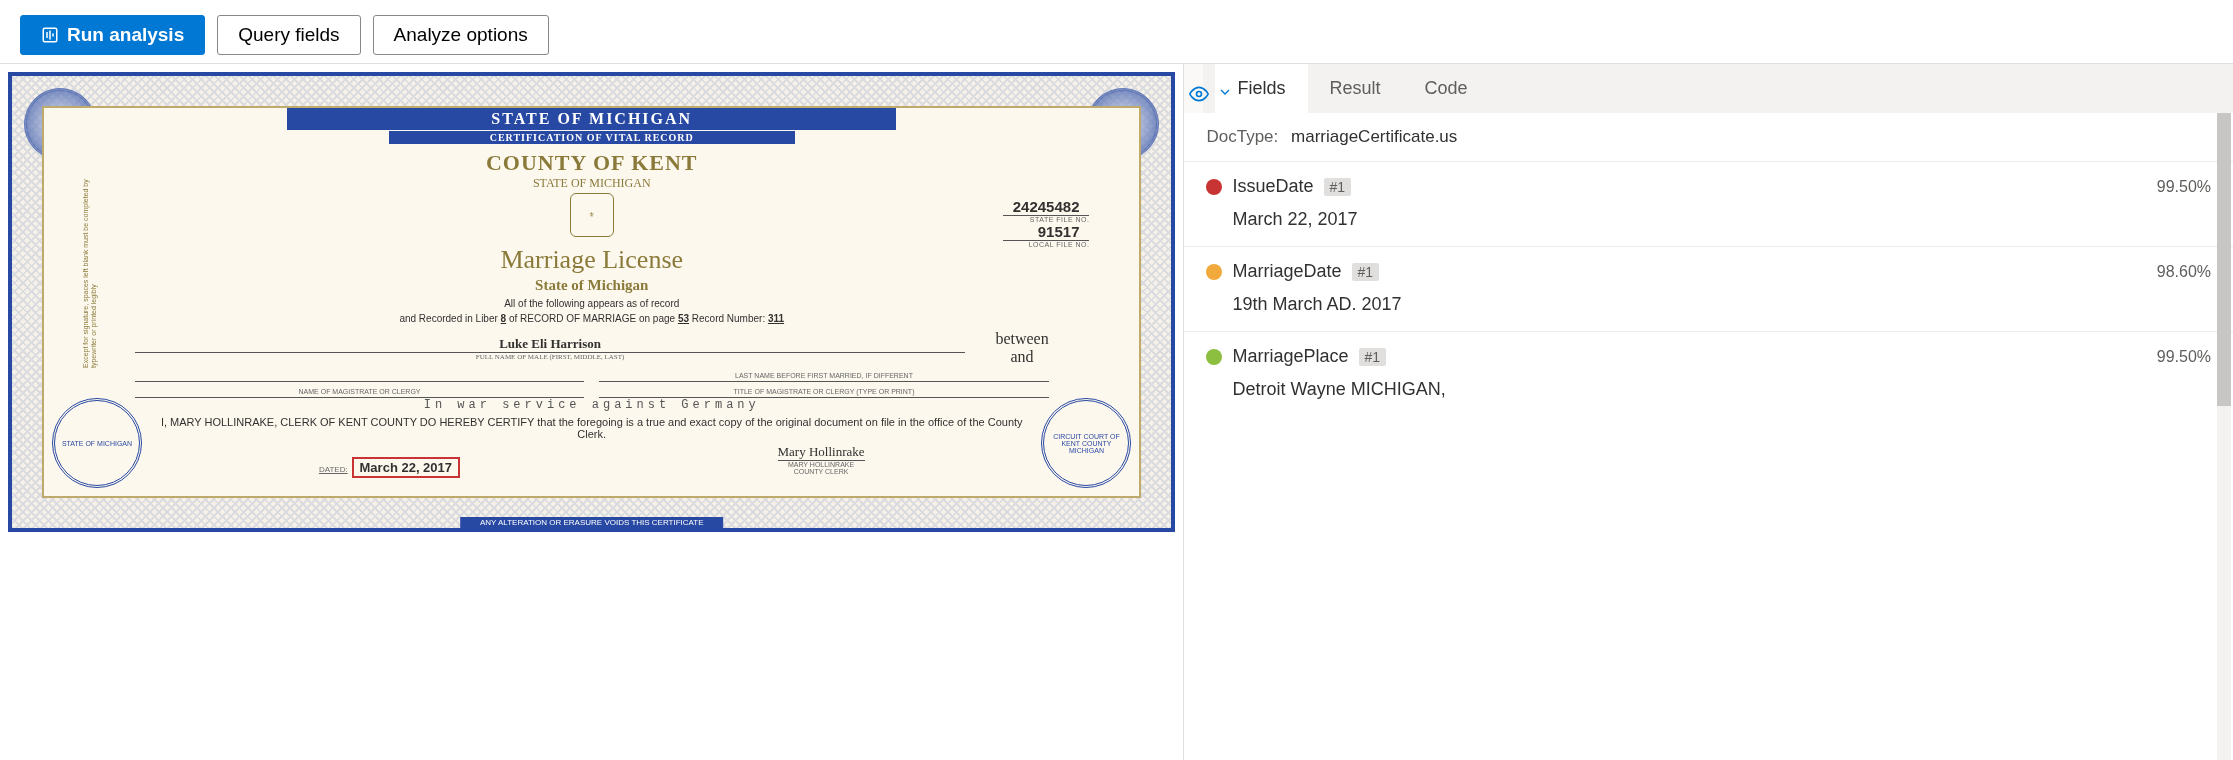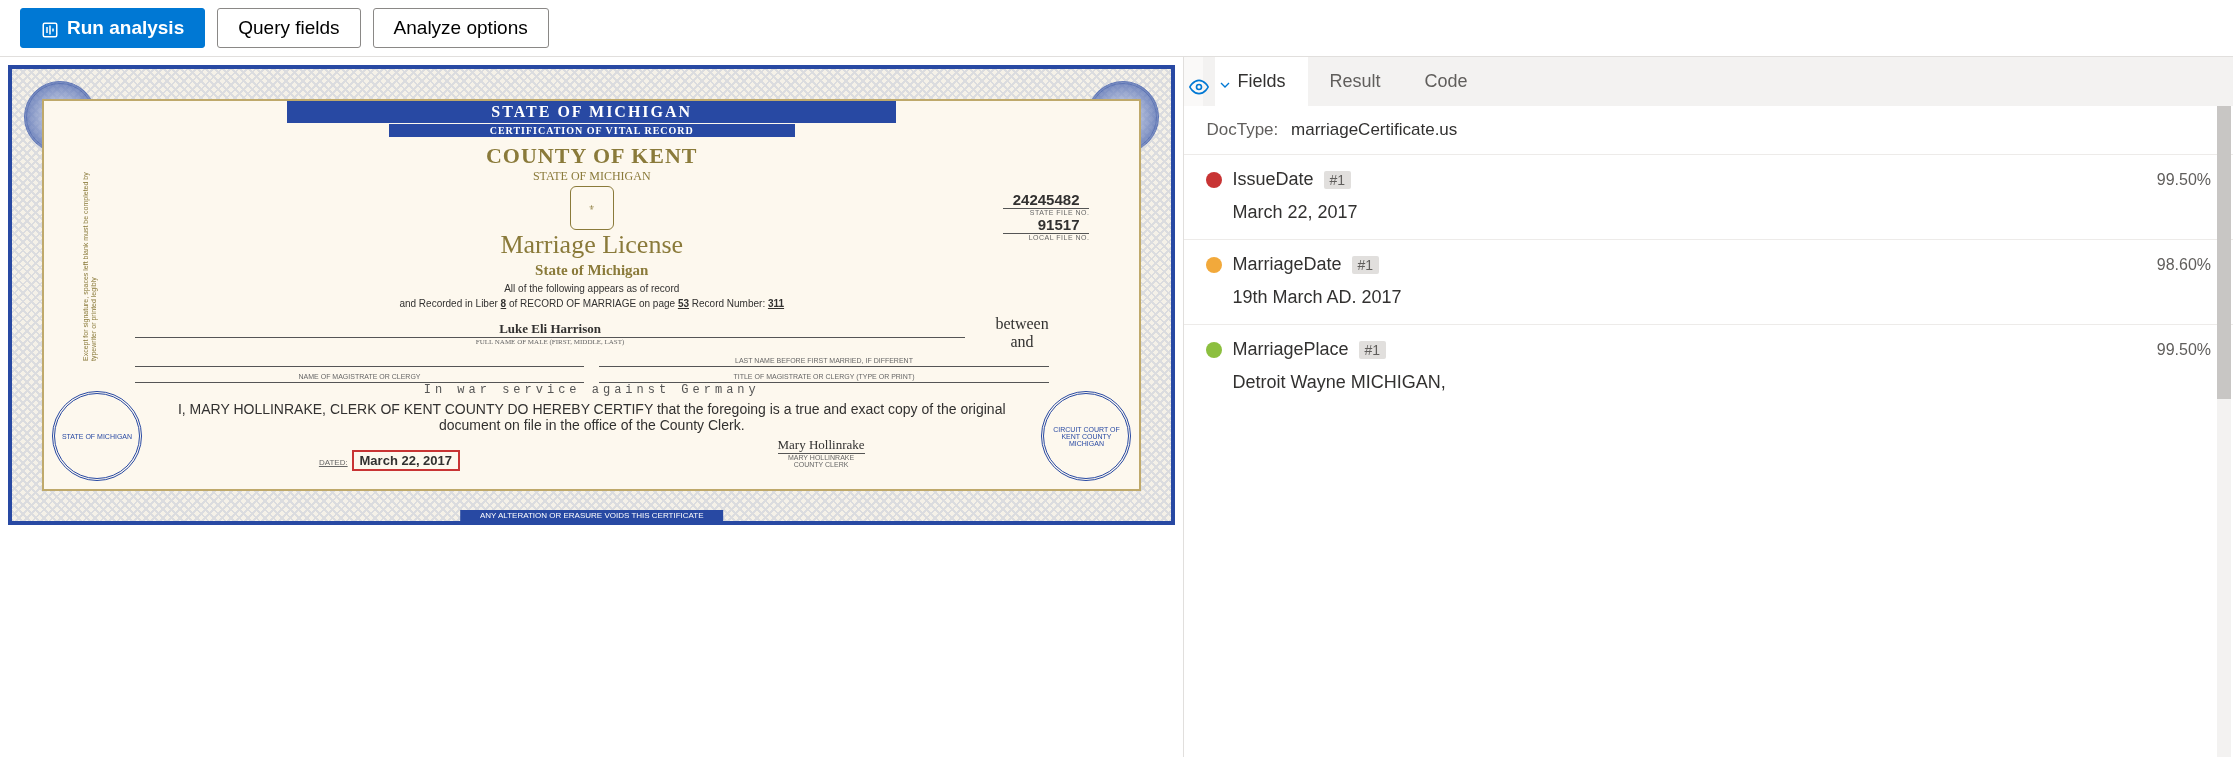--- a/index.html
+++ b/index.html
@@ -1,18 +1,18 @@
 <!DOCTYPE html>
 <html><head>
 <meta charset="utf-8">
 <style>
 * { box-sizing: border-box; margin: 0; padding: 0; }
 body { font-family: "Segoe UI", -apple-system, sans-serif; font-size: 14px; color: #323130; background: #fff; }
 .toolbar { padding: 8px 20px; display: flex; gap: 12px; align-items: center; border-bottom: 1px solid #e1dfdd; }
-.btn { border: 1px solid #8a8886; background: #fff; padding: 8px 20px; font-size: 19px; border-radius: 3px; cursor: pointer; display: inline-flex; align-items: flex-end; gap: 8px; }
+.btn { border: 1px solid #8a8886; background: #fff; padding: 8px 20px; font-size: 19px; border-radius: 3px; cursor: pointer; display: inline-flex; align-items: center; gap: 8px; margin-top: 7px; }
 .btn-primary { background: #0078d4; color: #fff; border-color: #0078d4; font-weight: 600; }
 .icon-run { display: inline-block; width: 18px; height: 18px; }
 .icon-run svg { width: 100%; height: 100%; }
 
 .main { display: flex; height: calc(100vh - 60px); }
 .left { flex: 0 0 53%; position: relative; padding: 8px; }
 .cert { width: 100%; height: 460px; border: 4px solid #2849a3; background: #f5f1e8; position: relative; overflow: hidden; }
 .cert-border { position: absolute; inset: 0; background:
   repeating-linear-gradient(45deg, #2849a3 0 2px, transparent 2px 6px),
   repeating-linear-gradient(-45deg, #2849a3 0 2px, transparent 2px 6px);
@@ -23,39 +23,39 @@
 .dec-corner.tr { top: 12px; right: 12px; }
 .seal { position: absolute; width: 90px; height: 90px; border-radius: 50%; border: 3px double #2849a3; display: flex; align-items: center; justify-content: center; font-size: 7px; color: #2849a3; text-align: center; }
 .seal.left-seal { bottom: 40px; left: 40px; }
 .seal.right-seal { bottom: 40px; right: 40px; }
 .side-text { position: absolute; left: 38px; top: 60px; font-size: 7px; color: #8a7a3a; writing-mode: vertical-rl; transform: rotate(180deg); line-height: 1.2; max-height: 200px; }
 
 .banner { background: #2849a3; color: #fff; font-family: "Times New Roman", serif; font-weight: bold; font-size: 16px; letter-spacing: 2px; padding: 2px 40px; margin-top: -8px; width: 60%; text-align: center; }
 .banner2 { background: #2849a3; color: #fff; font-family: "Times New Roman", serif; font-weight: bold; font-size: 10px; letter-spacing: 1px; padding: 1px 20px; margin-top: 1px; width: 40%; text-align: center; }
 .county { font-family: "Times New Roman", serif; font-weight: bold; font-size: 22px; color: #8a7a3a; letter-spacing: 1px; margin-top: 6px; }
 .state-sm { font-family: "Times New Roman", serif; font-size: 12px; color: #8a7a3a; }
-.ml { font-family: "Old English Text MT", "Times New Roman", serif; font-size: 26px; color: #8a7a3a; margin-top: 0; }
+.ml { font-family: "Old English Text MT", "Times New Roman", serif; font-size: 26px; color: #8a7a3a; margin-top: 8px; }
 .state-m { font-family: "Times New Roman", serif; font-size: 15px; font-weight: bold; color: #8a7a3a; margin-top: 2px; }
 .rec { font-size: 10px; margin-top: 4px; }
 .rec b { text-decoration: underline; }
 .filebox { position: absolute; right: 50px; top: 90px; text-align: right; font-size: 9px; }
 .filebox .num { border-bottom: 1px solid #555; font-weight: bold; font-size: 15px; padding: 0 10px; }
 .filebox .lbl { font-size: 7px; color: #666; letter-spacing: .5px; }
 
 .names { display: flex; gap: 30px; align-items: center; margin-top: 6px; width: 90%; font-family: "Times New Roman", serif; }
 .name-col { flex: 1; text-align: center; }
 .name-val { border-bottom: 1px solid #555; font-weight: bold; font-size: 13px; }
 .name-lbl { font-size: 7px; color: #666; }
 .between { font-size: 16px; text-align: center; }
 
 .mag-row { display: flex; gap: 15px; width: 90%; margin-top: 6px; font-size: 10px; }
 .mag-col { flex: 1; text-align: center; }
 .mag-line { border-bottom: 1px solid #555; font-size: 7px; color: #666; min-height: 10px; }
 .svc { font-family: "Courier New", monospace; font-size: 12px; letter-spacing: 4px; color: #555; }
-.certify { font-size: 14px; width: 85%; text-align: center; margin-top: 4px; }
+.certify { font-size: 11px; width: 85%; text-align: center; margin-top: 4px; }
 .sig-row { display: flex; justify-content: space-around; width: 85%; margin-top: 4px; align-items: flex-end; }
 .dated-lbl { font-size: 8px; color: #666; text-decoration: underline; }
 .date-box { border: 2px solid #c83434; padding: 1px 6px; font-size: 13px; font-weight: bold; }
 .sig-col { text-align: center; }
 .sig-col .sig { font-family: cursive; font-size: 13px; border-bottom: 1px solid #555; }
 .sig-col .sig-lbl { font-size: 7px; color: #666; }
 .alter { position: absolute; bottom: 0; left: 50%; transform: translateX(-50%); background: #2849a3; color: #fff; font-size: 8px; padding: 1px 20px; }
 .coat { width: 44px; height: 44px; border-radius: 6px; border: 1px solid #8a7a3a; margin-top: 2px; display: flex; align-items: center; justify-content: center; font-size: 7px; color: #8a7a3a; }
 
 .eye-bar { position: absolute; top: 20px; right: -50px; display: flex; gap: 8px; color: #0078d4; }

